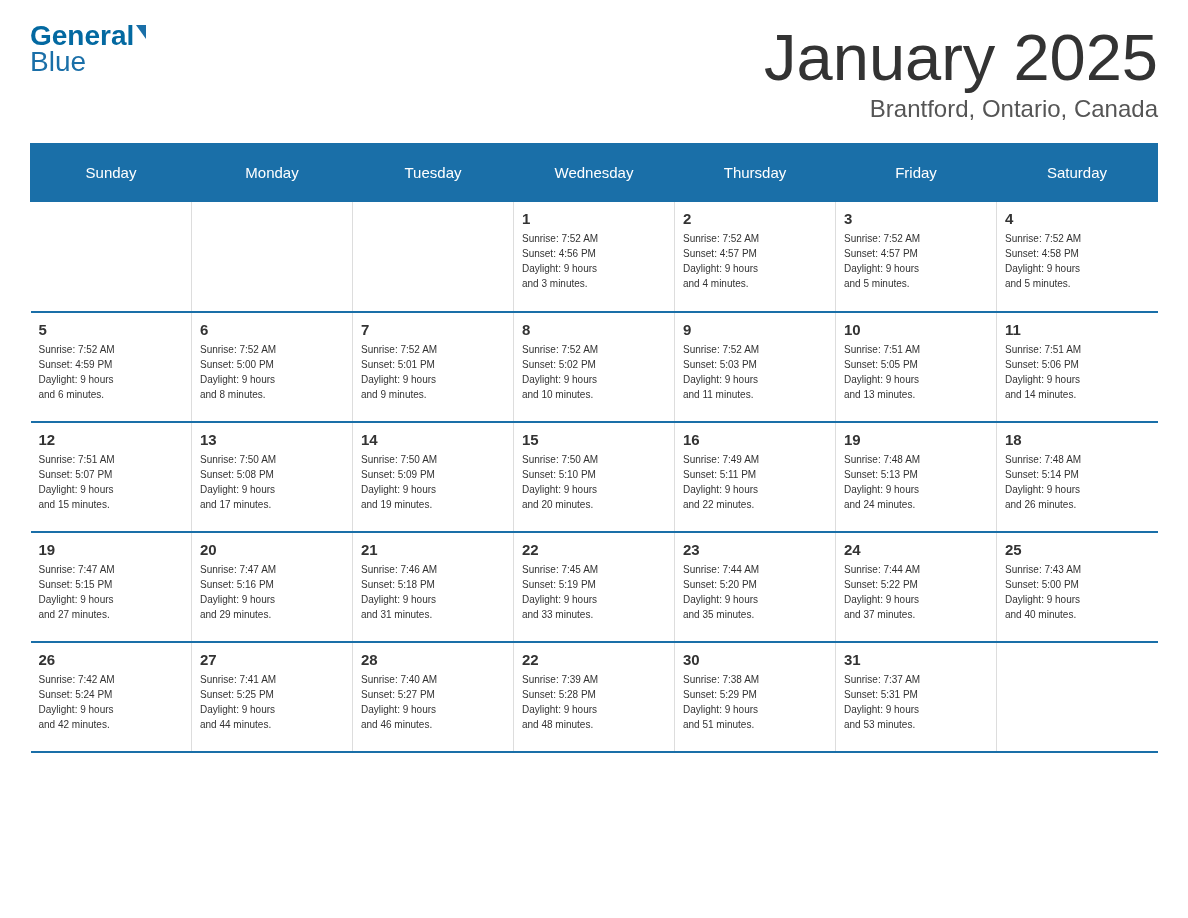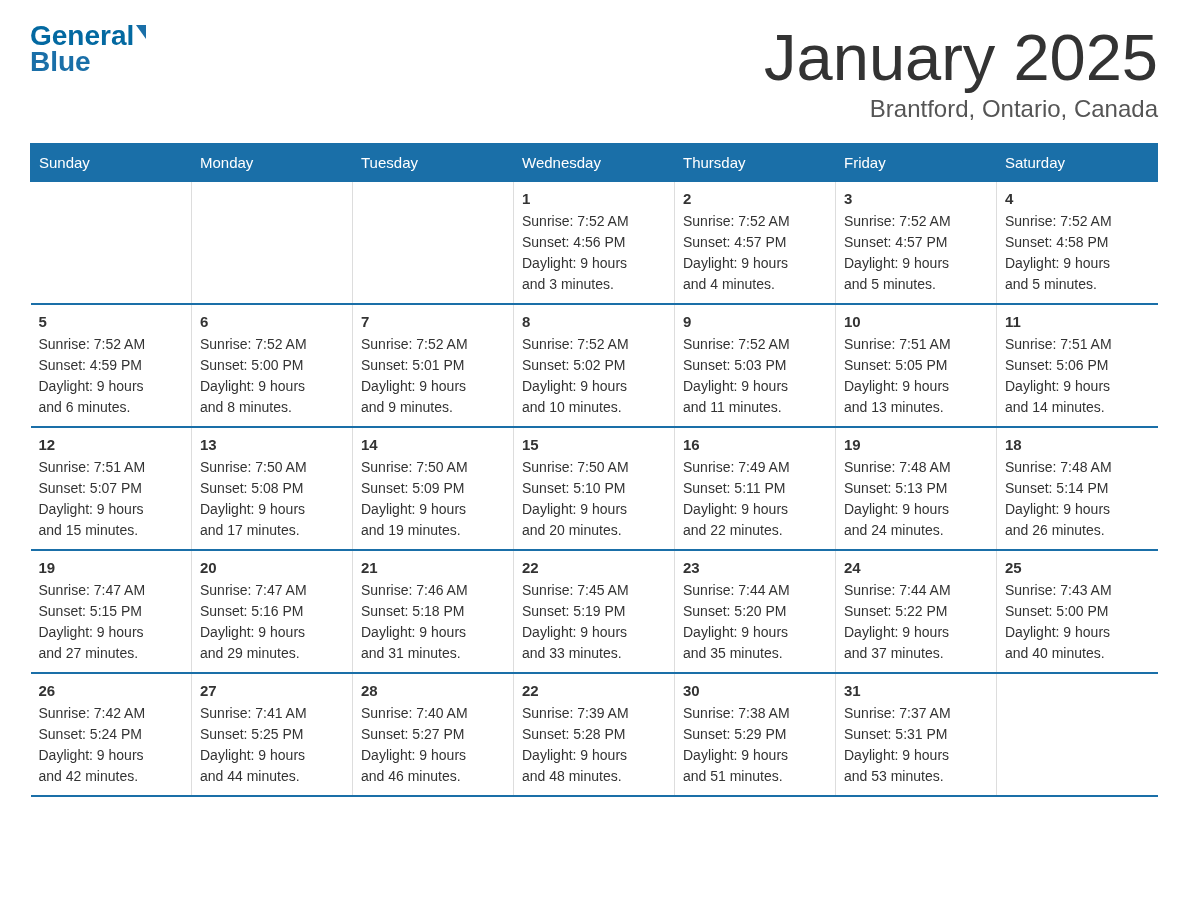--- a/index.html
+++ b/index.html
@@ -22,21 +22,21 @@
       flex-direction: column;
       align-items: flex-start;
     }
     .logo-text-general {
       font-size: 28px;
       font-weight: bold;
       color: #0369a1;
     }
     .logo-text-blue {
       font-size: 28px;
-      font-weight: bold;
+      font-weight: normal;
       color: #1a6fa8;
       margin-top: -6px;
       text-align: center;
     }
     .logo-arrow {
       display: inline-block;
       width: 0;
       height: 0;
       border-left: 10px solid transparent;
       border-top: 14px solid #1a6fa8;
@@ -59,24 +59,24 @@
     }
     .calendar {
       width: 100%;
       border-collapse: collapse;
     }
     .calendar thead tr {
       background-color: #1a6fa8;
     }
     .calendar thead th {
       color: #fff;
-      padding: 10px 8px;
+      padding: 20px 8px;
       font-size: 15px;
       font-weight: normal;
-      text-align: left;
+      text-align: center;
       border: 1px solid #1a6fa8;
     }
     .calendar tbody tr {
       border-bottom: 2px solid #1a6fa8;
     }
     .calendar tbody td {
       vertical-align: top;
       padding: 8px;
       font-size: 12px;
       color: #333;
@@ -89,21 +89,21 @@
       border-right: none;
     }
     .day-number {
       font-size: 15px;
       font-weight: bold;
       color: #333;
       display: block;
       margin-bottom: 4px;
     }
     .day-info {
-      font-size: 14px;
+      font-size: 10px;
       color: #333;
       line-height: 1.5;
     }
     .empty-cell {
       background: #fff;
     }
   </style>
 </head>
 <body>
 

